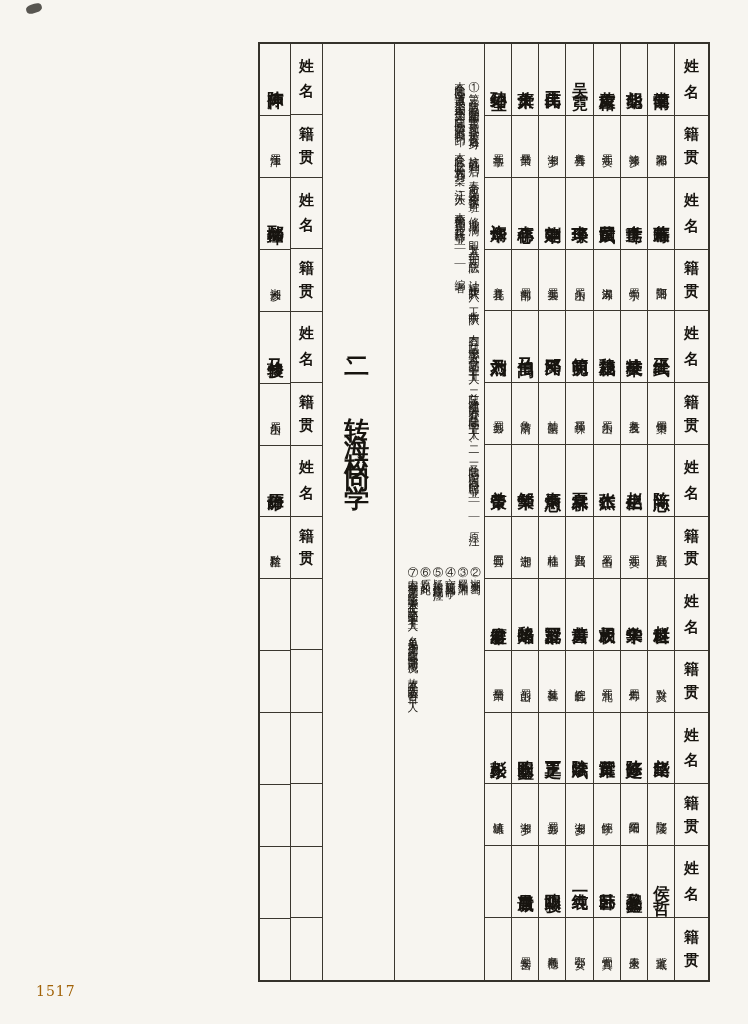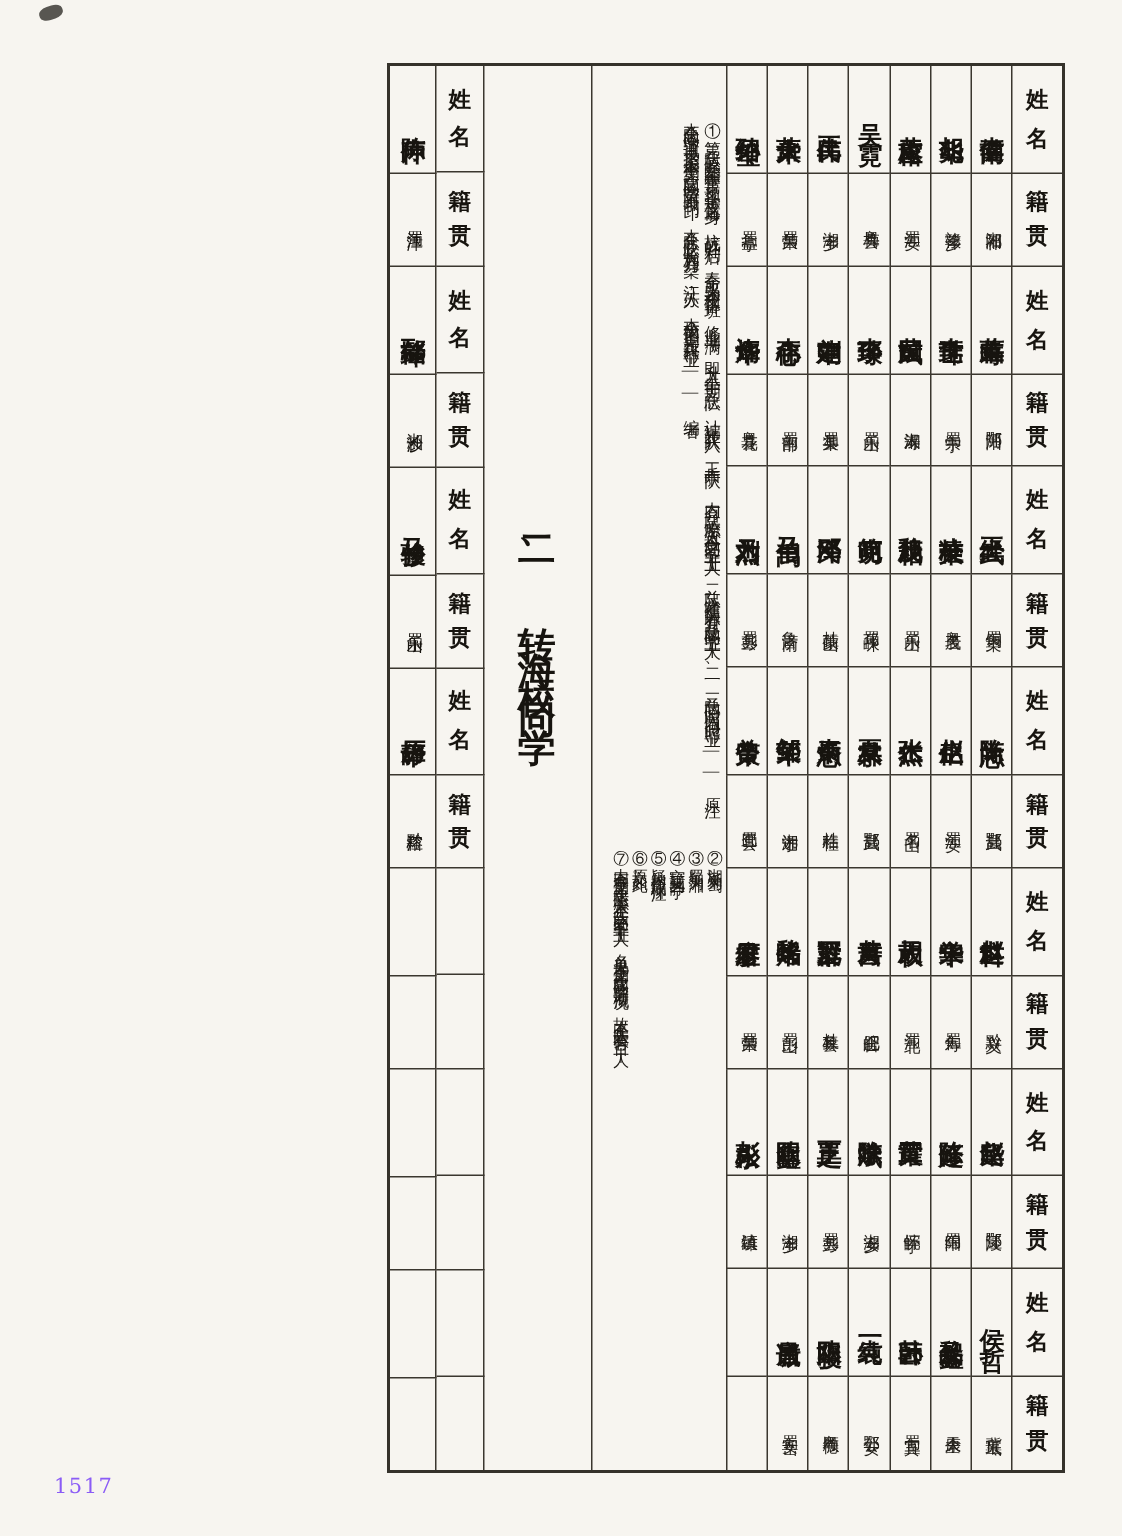--- a/index.html
+++ b/index.html
@@ -65,21 +65,21 @@
     writing-mode:vertical-rl;text-orientation:upright;
     font-size:11px;line-height:14px;letter-spacing:2.5px;color:#1c1914;
   }
   .note-lower{
     position:absolute;top:514px;right:3px;height:414px;
     writing-mode:vertical-rl;text-orientation:upright;
     font-size:10.5px;line-height:12.5px;letter-spacing:2px;color:#1c1914;
   }
 
   .page-number{
-    position:absolute;left:36px;top:983px;font-size:14px;letter-spacing:1px;color:#8b5cf6;
+    position:absolute;left:36px;top:983px;font-size:14px;letter-spacing:1px;color:#a16207;
     font-family:"DejaVu Serif","Liberation Serif",serif;
   }
 </style>
 </head>
 <body>
 
 <div class="scan-page">
   <div class="artifact a1"></div>
 
   <div class="main-table">

